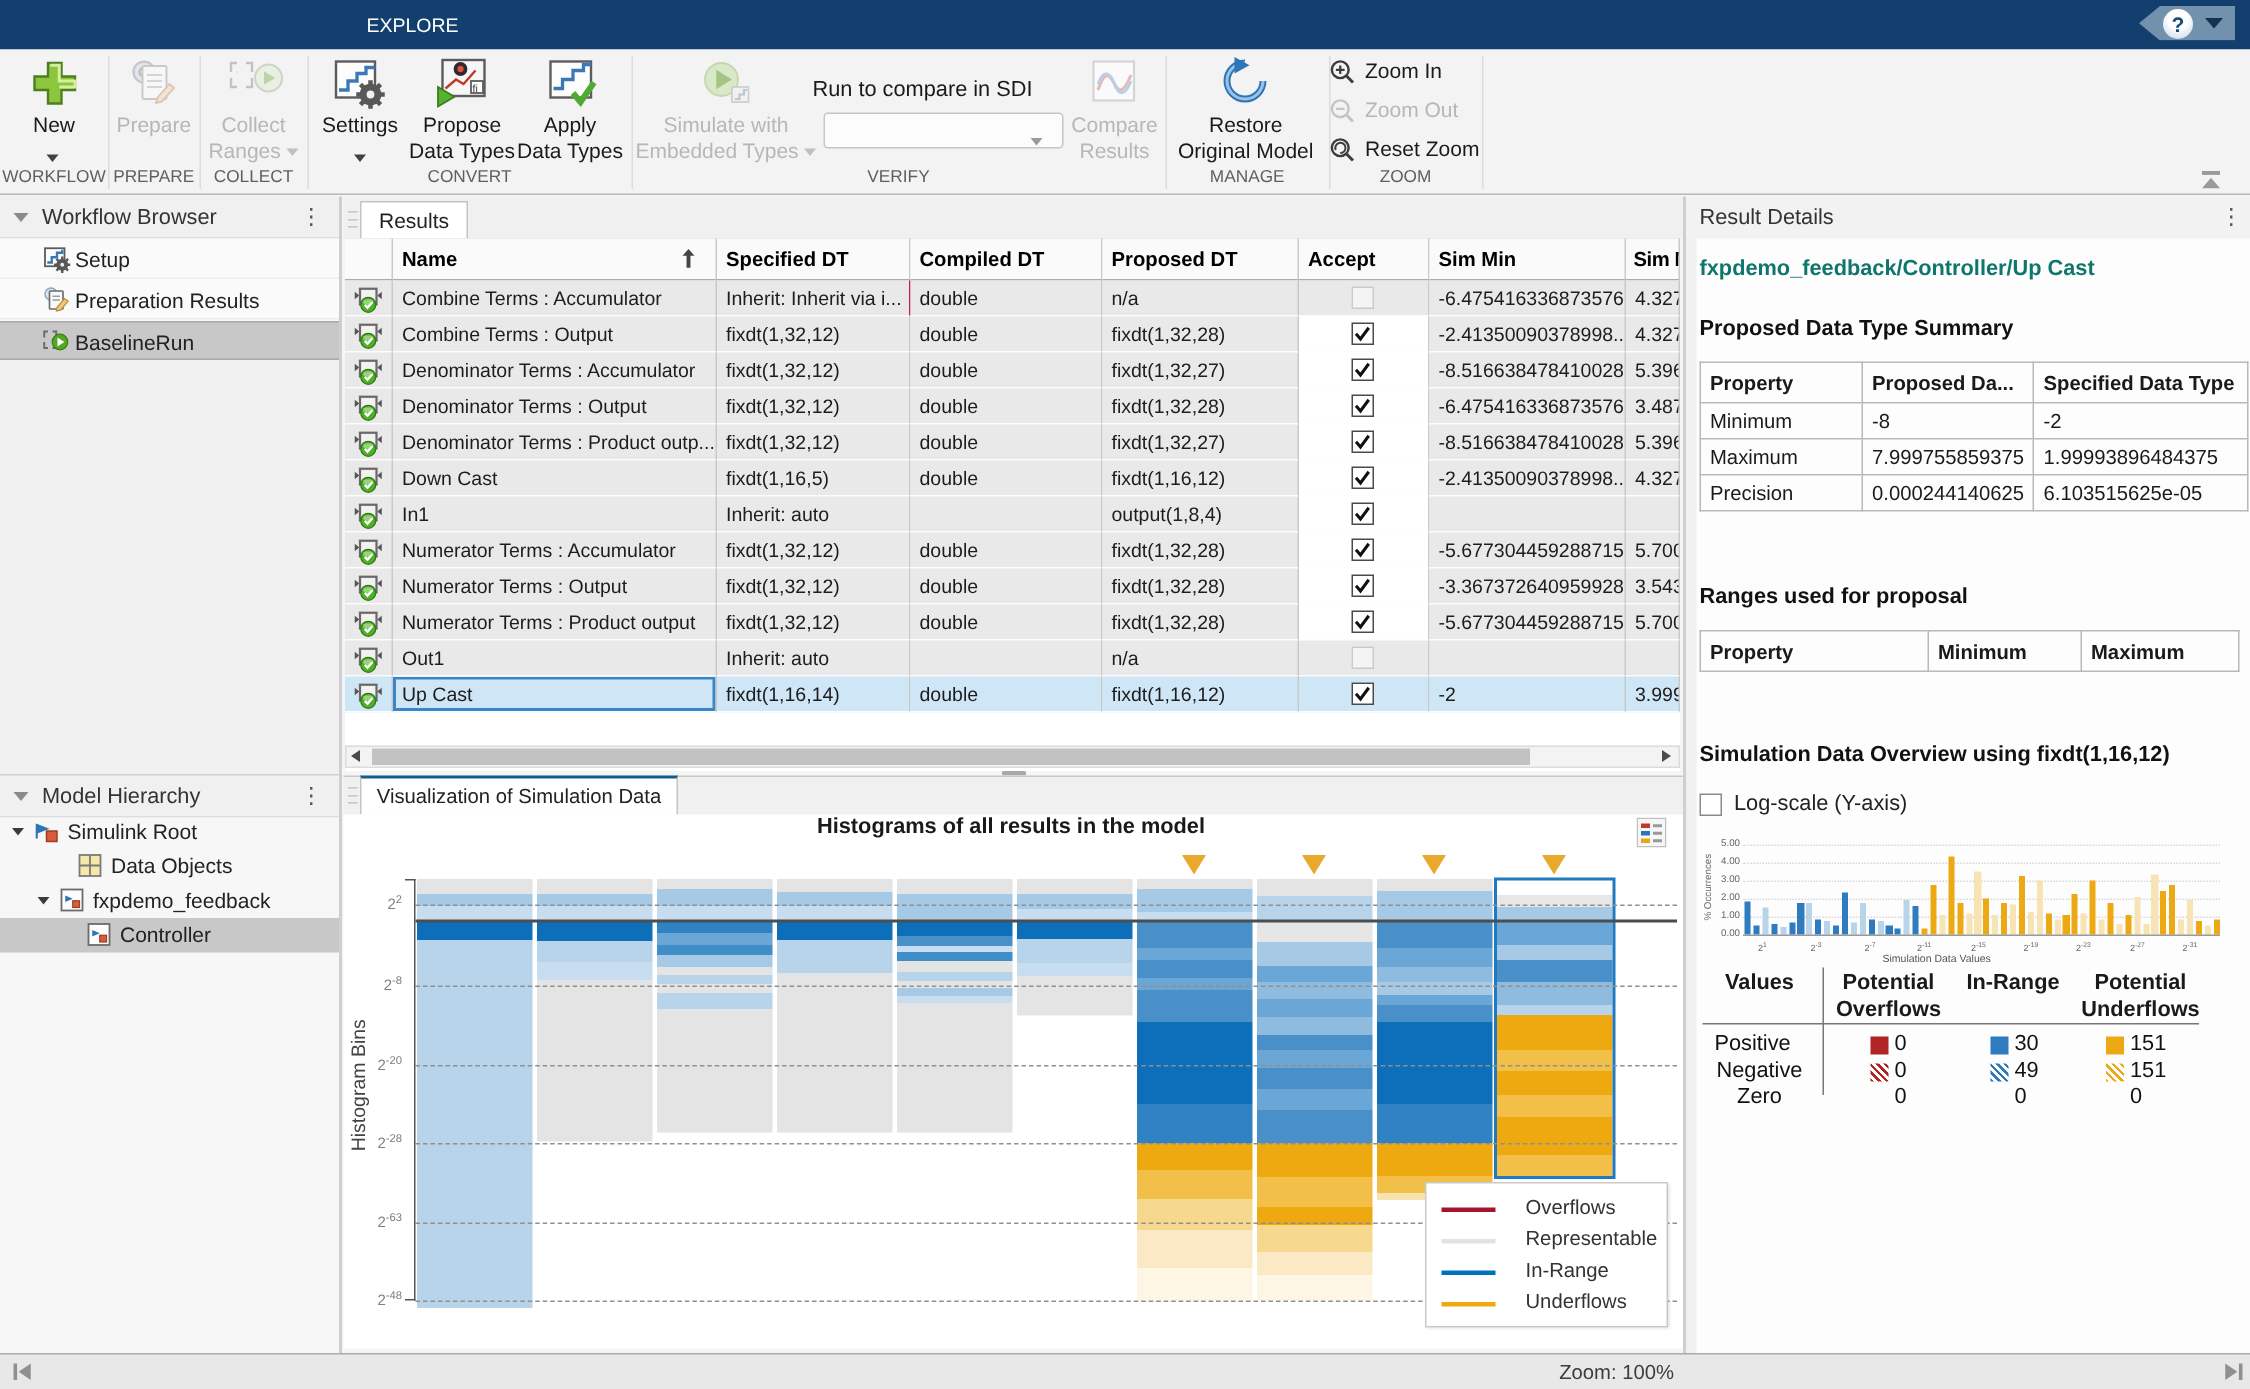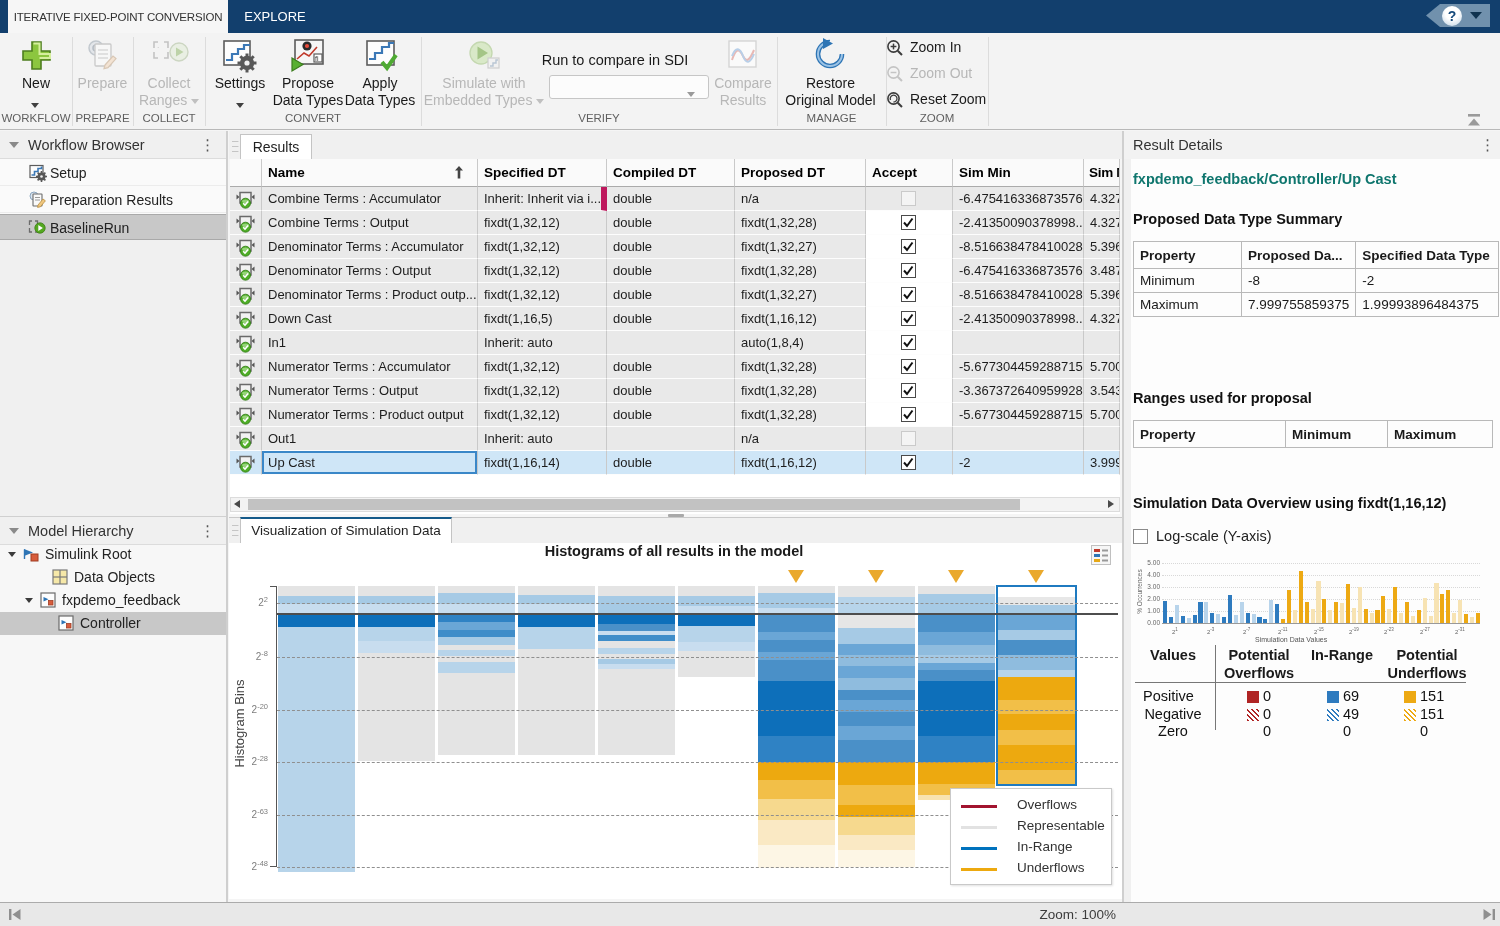--- a/index.html
+++ b/index.html
@@ -59,21 +59,20 @@
 .rtab th { font-weight:bold; height:27px; }
 
 
 #statusbar { left:0; top:902px; width:1500px; height:24px; background:#e8e8e8; border-top:1px solid #ababab; }
 </style>
 </head>
 <body>
 <div id="app">
 
   <div class="abs" id="tabbar"></div>
-  <div class="abs" id="tab-active">ITERATIVE FIXED-POINT CONVERSION</div>
   <div class="abs" id="tab-explore">EXPLORE</div>
   <div class="abs" id="helpbtn">
       <div class="qc">?</div>
       <div class="car"></div>
     </div>
 
   <div class="abs" id="ribbon"></div>
   <div id="ribbon-items">
 
     <div class="rsep" style="left:72px;"></div>
@@ -311,21 +310,21 @@
 <div class="thead" style="left:607px; top:159px; width:128px; height:28px; border-right:1px solid #c9c9c9; border-bottom:1px solid #ababab;">Compiled DT</div>
 <div class="thead" style="left:735px; top:159px; width:131px; height:28px; border-right:1px solid #c9c9c9; border-bottom:1px solid #ababab;">Proposed DT</div>
 <div class="thead" style="left:866px; top:159px; width:87px; height:28px; border-right:1px solid #c9c9c9; border-bottom:1px solid #ababab;">Accept</div>
 <div class="thead" style="left:953px; top:159px; width:131px; height:28px; border-right:1px solid #c9c9c9; border-bottom:1px solid #ababab;">Sim Min</div>
 <div class="thead" style="left:1084px; top:159px; width:36px; height:28px; border-right:1px solid #c9c9c9; border-bottom:1px solid #ababab; padding-left:5px; letter-spacing:-0.3px;">Sim M</div>
 <svg class="abs" style="left:453px; top:165px;" width="12" height="15" viewBox="0 0 12 15">
         <path d="M6 1 l4 4.5 h-2.7 v8 h-2.6 v-8 h-2.7 z" fill="#444"></path>
       </svg>
 <div class="tcell" style="left:230px; top:187px; width:32px; height:24px; background:#e9e9e9; border-right:1px solid #c9c9c9; border-bottom:1px solid #fdfdfd; "></div>
 <div class="tcell" style="left:262px; top:187px; width:216px; height:24px; background:#e9e9e9; border-right:1px solid #c9c9c9; border-bottom:1px solid #fdfdfd; ">Combine Terms : Accumulator</div>
-<div class="tcell" style="left:478px; top:187px; width:129px; height:24px; background:#e9e9e9; border-right:6px solid #be185d; border-bottom:1px solid #fdfdfd; ">Inherit: Inherit via i...</div>
+<div class="tcell" style="left:478px; top:187px; width:129px; height:24px; background:#e9e9e9; border-right:1px solid #be185d; border-bottom:1px solid #fdfdfd; ">Inherit: Inherit via i...</div>
 <div class="tcell" style="left:607px; top:187px; width:128px; height:24px; background:#e9e9e9; border-right:1px solid #c9c9c9; border-bottom:1px solid #fdfdfd; ">double</div>
 <div class="tcell" style="left:735px; top:187px; width:131px; height:24px; background:#e9e9e9; border-right:1px solid #c9c9c9; border-bottom:1px solid #fdfdfd; ">n/a</div>
 <div class="tcell" style="left:866px; top:187px; width:87px; height:24px; background:#e9e9e9; border-right:1px solid #c9c9c9; border-bottom:1px solid #fdfdfd; "></div>
 <div class="tcell" style="left:953px; top:187px; width:131px; height:24px; background:#e9e9e9; border-right:1px solid #c9c9c9; border-bottom:1px solid #fdfdfd; ">-6.475416336873576</div>
 <div class="tcell" style="left:1084px; top:187px; width:36px; height:24px; background:#e9e9e9; border-right:1px solid #c9c9c9; border-bottom:1px solid #fdfdfd; ">4.3270</div>
 <svg class="abs" style="left:236px; top:190px;" width="19" height="19" viewBox="0 0 19 19">
 <path d="M0.5 4.5 l3 2.5 -3 2.5 z" fill="#555"></path>
 <path d="M18.5 4.5 l-3 2.5 3 2.5 z" fill="#555"></path>
 <rect x="4" y="2.5" width="11" height="10.5" fill="#f2f2f2" stroke="#6a6a6a" stroke-width="1.5"></rect>
 <circle cx="9.5" cy="13.2" r="5" fill="#4fae27"></circle>
@@ -441,21 +440,21 @@
 </svg>
 <div class="cbx" style="left:901px; top:311px;">
         <svg width="13" height="13" viewBox="0 0 13 13">
           <path d="M2 6.5 l3 3.5 5.5 -7.5" fill="none" stroke="#111" stroke-width="2"></path>
         </svg>
       </div>
 <div class="tcell" style="left:230px; top:331px; width:32px; height:24px; background:#e9e9e9; border-right:1px solid #c9c9c9; border-bottom:1px solid #fdfdfd; "></div>
 <div class="tcell" style="left:262px; top:331px; width:216px; height:24px; background:#e9e9e9; border-right:1px solid #c9c9c9; border-bottom:1px solid #fdfdfd; ">In1</div>
 <div class="tcell" style="left:478px; top:331px; width:129px; height:24px; background:#e9e9e9; border-right:1px solid #c9c9c9; border-bottom:1px solid #fdfdfd; ">Inherit: auto</div>
 <div class="tcell" style="left:607px; top:331px; width:128px; height:24px; background:#e9e9e9; border-right:1px solid #c9c9c9; border-bottom:1px solid #fdfdfd; "></div>
-<div class="tcell" style="left:735px; top:331px; width:131px; height:24px; background:#e9e9e9; border-right:1px solid #c9c9c9; border-bottom:1px solid #fdfdfd; ">auto(1,8,4)</div>
+<div class="tcell" style="left:735px; top:331px; width:131px; height:24px; background:#e9e9e9; border-right:1px solid #c9c9c9; border-bottom:1px solid #fdfdfd; ">output(1,8,4)</div>
 <div class="tcell" style="left:866px; top:331px; width:87px; height:24px; background:#ffffff; border-right:1px solid #c9c9c9; border-bottom:1px solid #fdfdfd; "></div>
 <div class="tcell" style="left:953px; top:331px; width:131px; height:24px; background:#e9e9e9; border-right:1px solid #c9c9c9; border-bottom:1px solid #fdfdfd; "></div>
 <div class="tcell" style="left:1084px; top:331px; width:36px; height:24px; background:#e9e9e9; border-right:1px solid #c9c9c9; border-bottom:1px solid #fdfdfd; "></div>
 <svg class="abs" style="left:236px; top:334px;" width="19" height="19" viewBox="0 0 19 19">
 <path d="M0.5 4.5 l3 2.5 -3 2.5 z" fill="#555"></path>
 <path d="M18.5 4.5 l-3 2.5 3 2.5 z" fill="#555"></path>
 <rect x="4" y="2.5" width="11" height="10.5" fill="#f2f2f2" stroke="#6a6a6a" stroke-width="1.5"></rect>
 <circle cx="9.5" cy="13.2" r="5" fill="#4fae27"></circle>
 <circle cx="9.5" cy="13.2" r="5" fill="none" stroke="#2d7a12" stroke-width="0.8"></circle>
 <ellipse cx="9.5" cy="11.3" rx="3.4" ry="1.8" fill="#a8dd8e" opacity="0.8"></ellipse>
@@ -656,20 +655,25 @@
           </tr>
 <tr>
             <td>Minimum</td>
             <td>-8</td>
             <td>-2</td>
           </tr>
 <tr>
             <td>Maximum</td>
             <td>7.999755859375</td>
             <td>1.99993896484375</td>
+          </tr>
+<tr>
+            <td>Precision</td>
+            <td>0.000244140625</td>
+            <td>6.103515625e-05</td>
           </tr>
 </tbody>
       </table>
 <div class="rp-h2" style="left:1133px; top:390px;">Ranges used for proposal</div>
 <table class="rtab" style="left:1133px; top:420px; position:absolute;">
 <tbody>
           <tr>
             <th style="width:152px;">Property</th>
             <th style="width:102px;">Minimum</th>
             <th style="width:105px;">Maximum</th>
@@ -760,21 +764,21 @@
 <div class="abs" style="left:1143px; top:647px; width:60px; font-size:14.5px; font-weight:bold; text-align:center;">Values</div>
 <div class="abs" style="left:1222px; top:647px; width:74px; font-size:14.5px; font-weight:bold; text-align:center; line-height:17.5px;">Potential<br>Overflows</div>
 <div class="abs" style="left:1306px; top:647px; width:72px; font-size:14.5px; font-weight:bold; text-align:center;">In-Range</div>
 <div class="abs" style="left:1384px; top:647px; width:86px; font-size:14.5px; font-weight:bold; text-align:center; line-height:17.5px;">Potential<br>Underflows</div>
 <div class="abs" style="left:1215px; top:645px; width:1px; height:85px; background:#777;"></div>
 <div class="abs" style="left:1135px; top:682px; width:331px; height:1.4px; background:#777;"></div>
 <div class="abs" style="left:1143px; top:688px; width:60px; font-size:14.5px; text-align:left; color:#111;">Positive</div>
 <div class="abs" style="left:1247px; top:691px; width:12px; height:12px; background:#b02424;"></div>
 <div class="abs" style="left:1263px; top:688px; font-size:14.5px; color:#111;">0</div>
 <div class="abs" style="left:1327px; top:691px; width:12px; height:12px; background:#2e7bbf;"></div>
-<div class="abs" style="left:1343px; top:688px; font-size:14.5px; color:#111;">69</div>
+<div class="abs" style="left:1343px; top:688px; font-size:14.5px; color:#111;">30</div>
 <div class="abs" style="left:1404px; top:691px; width:12px; height:12px; background:#eda913;"></div>
 <div class="abs" style="left:1420px; top:688px; font-size:14.5px; color:#111;">151</div>
 <div class="abs" style="left:1143px; top:706px; width:60px; font-size:14.5px; text-align:center; color:#111;">Negative</div>
 <div class="abs" style="left:1247px; top:709px; width:12px; height:12px; background:repeating-linear-gradient(45deg, #b02424 0 1.6px, #fff 1.6px 3.6px);"></div>
 <div class="abs" style="left:1263px; top:706px; font-size:14.5px; color:#111;">0</div>
 <div class="abs" style="left:1327px; top:709px; width:12px; height:12px; background:repeating-linear-gradient(45deg, #2e7bbf 0 1.6px, #fff 1.6px 3.6px);"></div>
 <div class="abs" style="left:1343px; top:706px; font-size:14.5px; color:#111;">49</div>
 <div class="abs" style="left:1404px; top:709px; width:12px; height:12px; background:repeating-linear-gradient(45deg, #eda913 0 1.6px, #fff 1.6px 3.6px);"></div>
 <div class="abs" style="left:1420px; top:706px; font-size:14.5px; color:#111;">151</div>
 <div class="abs" style="left:1143px; top:723px; width:60px; font-size:14.5px; text-align:center; color:#111;">Zero</div>

